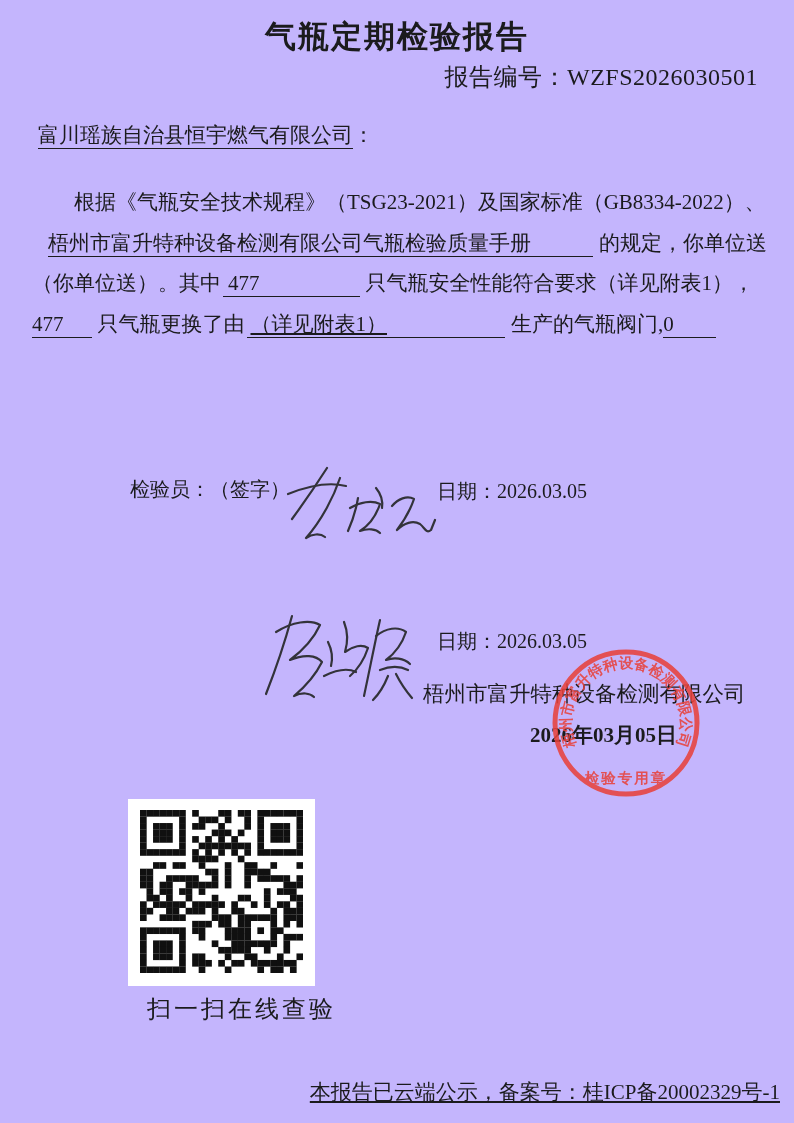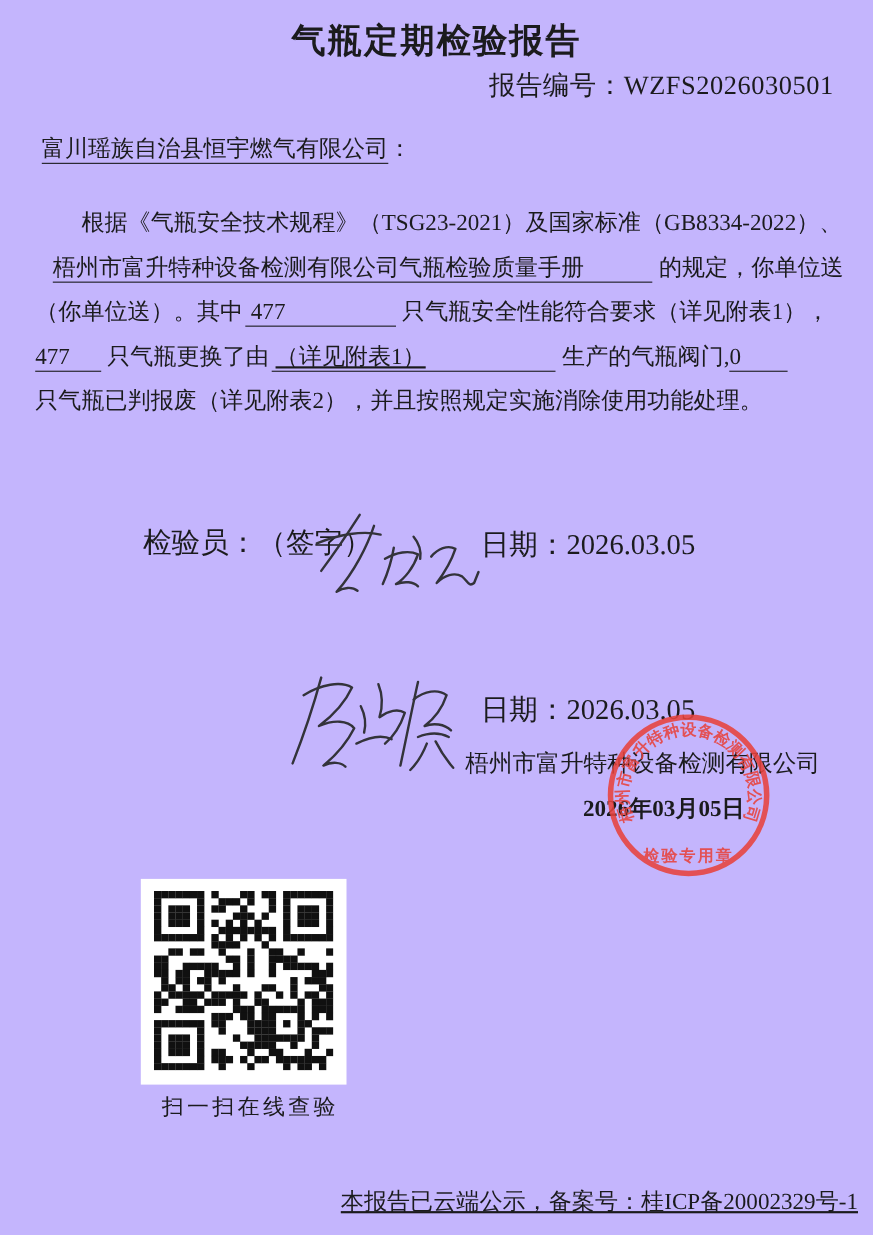--- a/index.html
+++ b/index.html
@@ -34,51 +34,50 @@
   }
   .bline { white-space:nowrap; height:40.5px; }
   .indent { padding-left:42px; }
   .u {
     display:inline-block;
     border-bottom:1.5px solid #1b1b1d;
     line-height:26px;
     margin:0 6px 0 2px;
     vertical-align:baseline;
   }
-  .row-label { position:absolute; font-size:26px; white-space:nowrap; }
+  .row-label { position:absolute; font-size:20px; white-space:nowrap; }
   .sig-svg { position:absolute; }
   .sig-svg path { fill:none; stroke:#33333a; stroke-width:2.2; stroke-linecap:round; stroke-linejoin:round; }
   .issuer-company { position:absolute; top:679px; left:423px; font-size:21.5px; white-space:nowrap; }
   .issuer-date { position:absolute; top:721px; left:530px; font-size:21px; white-space:nowrap;font-weight:bold; }
   .stamp { position:absolute; left:550px; top:647px; opacity:0.87; pointer-events:none; }
   .qr-box {
     position:absolute; left:128px; top:799px;
     width:187px; height:187px; background:#ffffff;
   }
   .qr-box svg { position:absolute; left:12px; top:11px; }
-  .qr-caption { position:absolute; top:993px; left:147px; font-size:20px; letter-spacing:3px; }
+  .qr-caption { position:absolute; top:993px; left:147px; font-size:24px; letter-spacing:3px; }
   .footer { position:absolute; top:1078px; right:14px; font-size:21px; white-space:nowrap;text-decoration:underline; }
 </style>
 </head>
 <body>
 
 <div class="page">
 
   <div class="title">气瓶定期检验报告</div>
 
   <div class="report-no"><span>报告编号：</span><span>WZFS2026030501</span></div>
 
   <div class="recipient"><span class="uline">富川瑶族自治县恒宇燃气有限公司</span><span>：</span></div>
 
   <div class="body-block">
     <div class="bline indent">根据《气瓶安全技术规程》（TSG23-2021）及国家标准（GB8334-2022）、</div>
     <div class="bline"><span class="u" style="padding-right:62px;margin-left:16px;">梧州市富升特种设备检测有限公司气瓶检验质量手册</span><span>的规定，你单位送</span></div>
     <div class="bline"><span>（你单位送）。其中</span><span class="u" style="padding:0 100px 0 5px;">477</span><span>只气瓶安全性能符合要求（详见附表1），</span></div>
     <div class="bline"><span class="u" style="padding-right:28px;margin-left:0;">477</span><span>只气瓶更换了由</span><span class="u" style="padding:0 118px 0 4px;text-decoration:underline;">（详见附表1）</span><span>生产的气瓶阀门,</span><span class="u" style="padding-right:42px;margin:0;">0</span></div>
-    <div class="bline">只气瓶已判报废（详见附表2），并且按照规定实施消除使用功能处理。</div>
   </div>
 
   <div class="row-label" style="top:476px;left:130px;">检验员：（签字）</div>
   <div class="row-label" style="top:478px;left:437px;">日期：2026.03.05</div>
 
   <svg class="sig-svg" style="left:282px;top:462px;" width="156" height="86" viewBox="0 0 156 86">
     <path d="M45,6 C36,20 24,38 10,57"></path>
     <path d="M6,32 C26,24 48,20 64,24"></path>
     <path d="M58,16 C52,34 40,58 24,76 C30,72 38,71 43,75"></path>
     <path d="M76,36 C74,48 70,60 66,69"></path>

